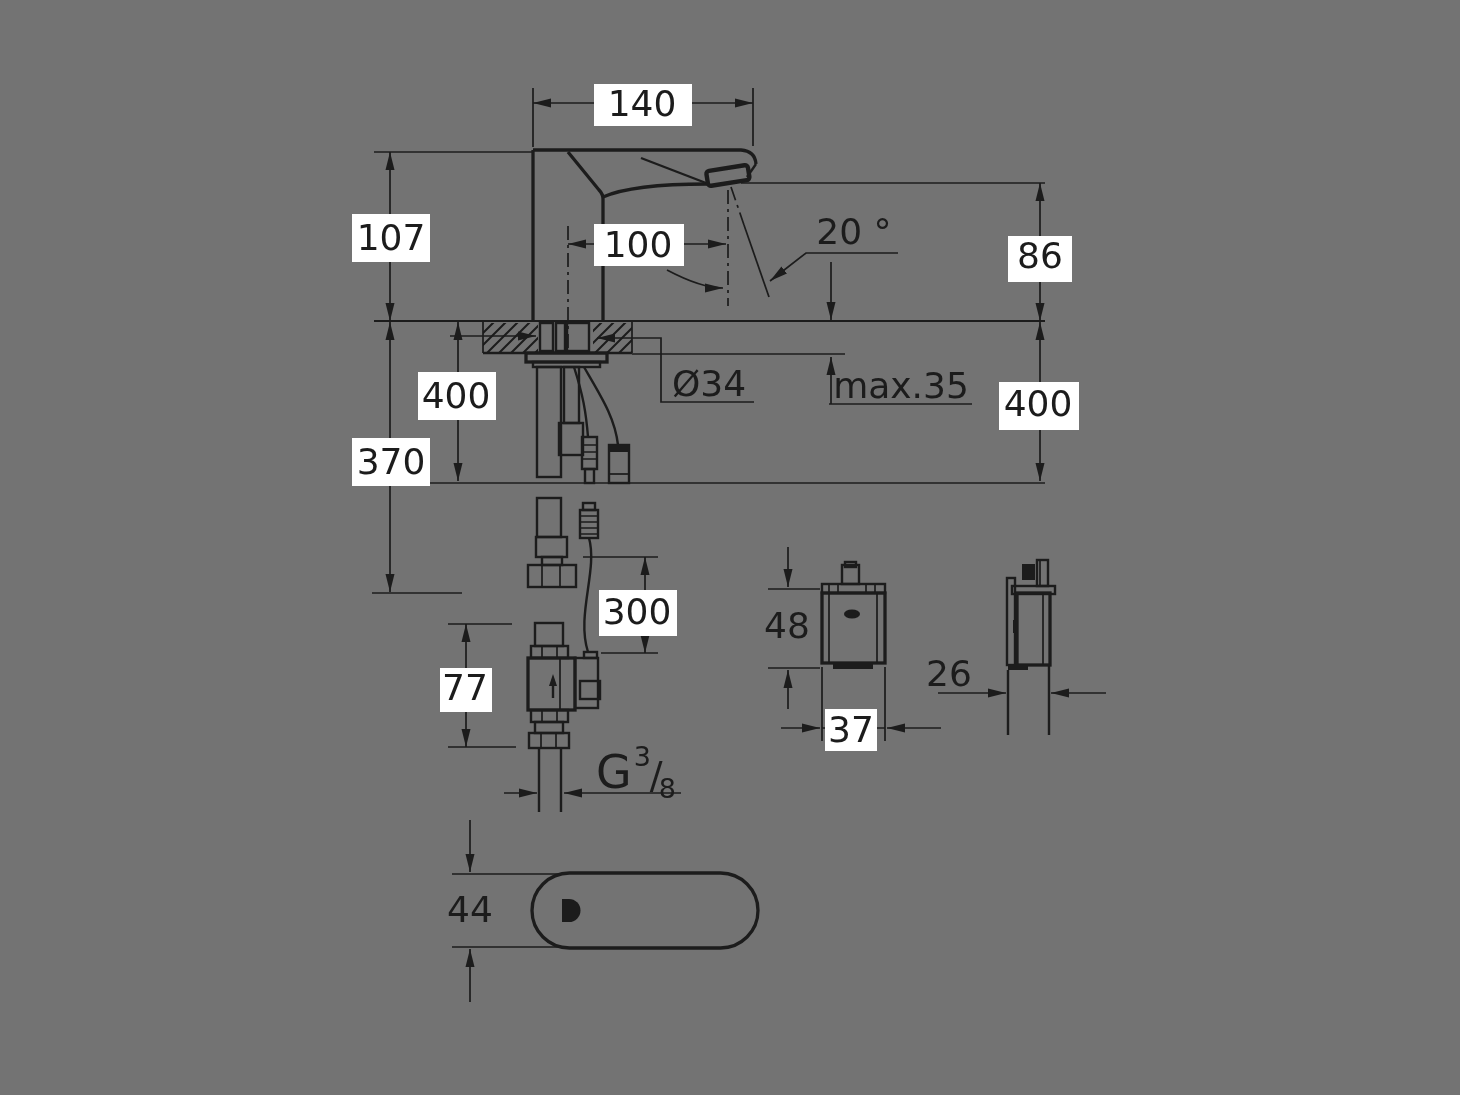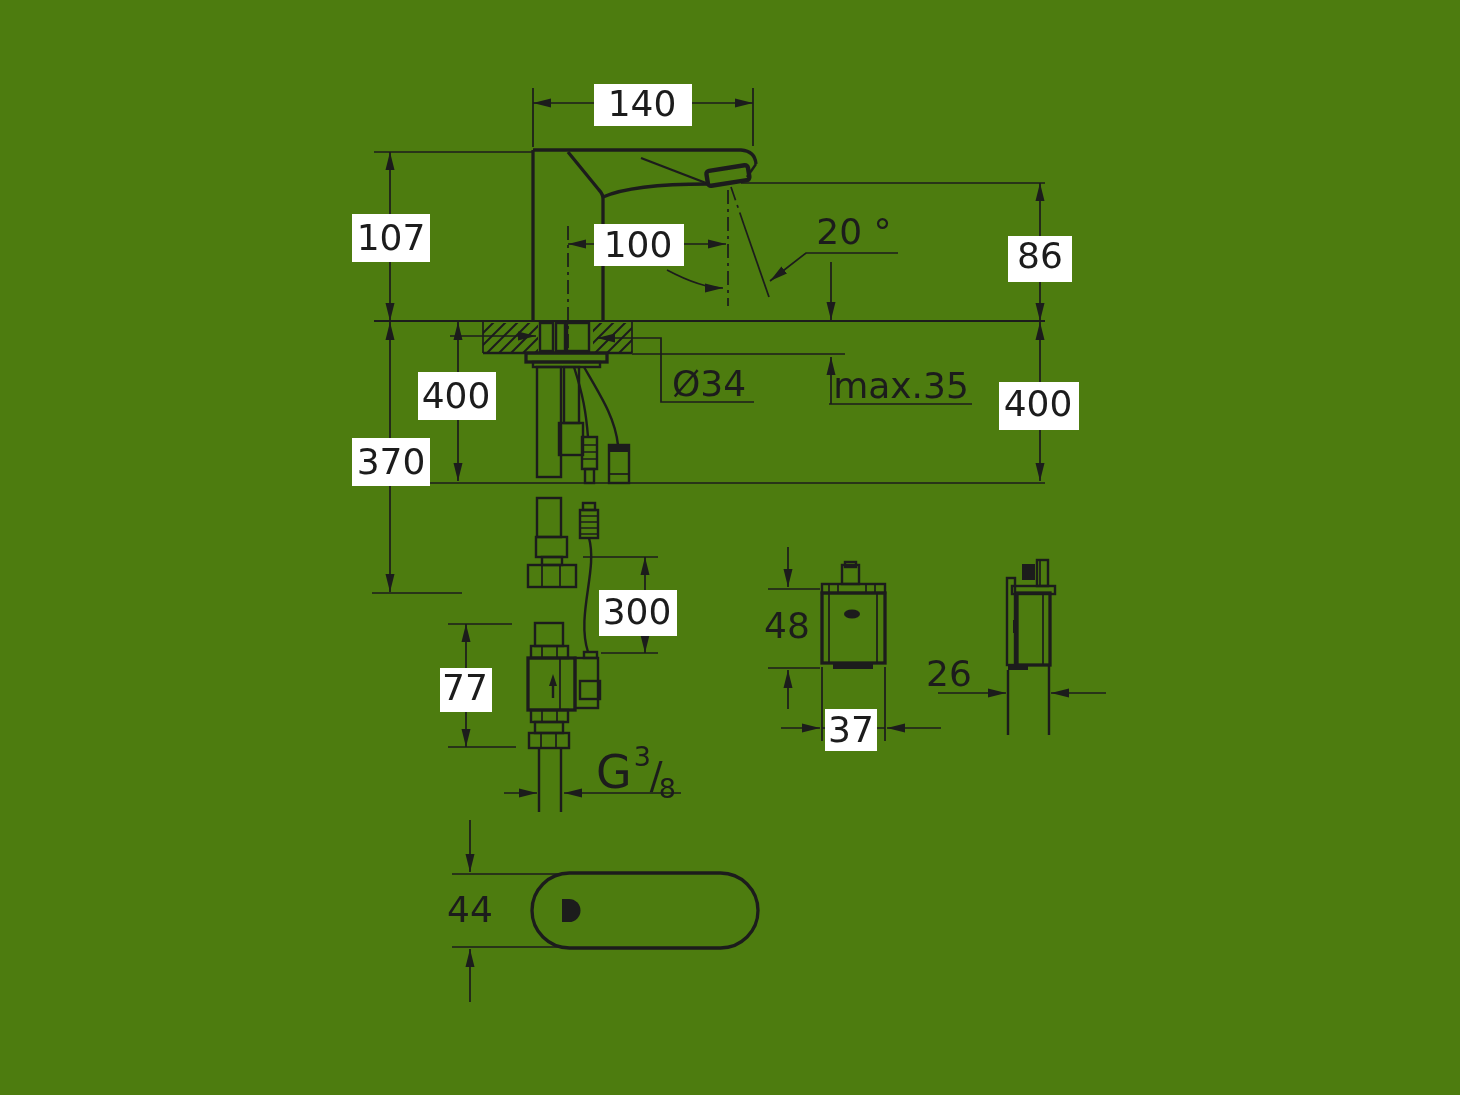--- a/index.html
+++ b/index.html
@@ -1,16 +1,16 @@
 <!DOCTYPE html>
 <html><head>
 <meta charset="utf-8">
 <style>
   html,body{margin:0;padding:0;background:#ffffff;}
-  #stage{position:relative;width:1460px;height:1095px;background:#4d7c0f;overflow:hidden;}
+  #stage{position:relative;width:1460px;height:1095px;background:#737373;overflow:hidden;}
   svg{display:block;}
   .ln{stroke:#1c1c1c;fill:none;stroke-linecap:butt;stroke-linejoin:miter;}
   .th{stroke-width:1.7;}   
   .t2{stroke-width:2.1;}
   .o2{stroke-width:2.4;}   
   .o3{stroke-width:3.3;}   
   .o4{stroke-width:4.4;}   
   .dd{stroke-dasharray:14 5 3 5;} 
   .txt{font-family:"DejaVu Sans","Liberation Sans",sans-serif;font-size:36px;fill:#1c1c1c;text-anchor:middle;}
   .txs{text-anchor:start;}

